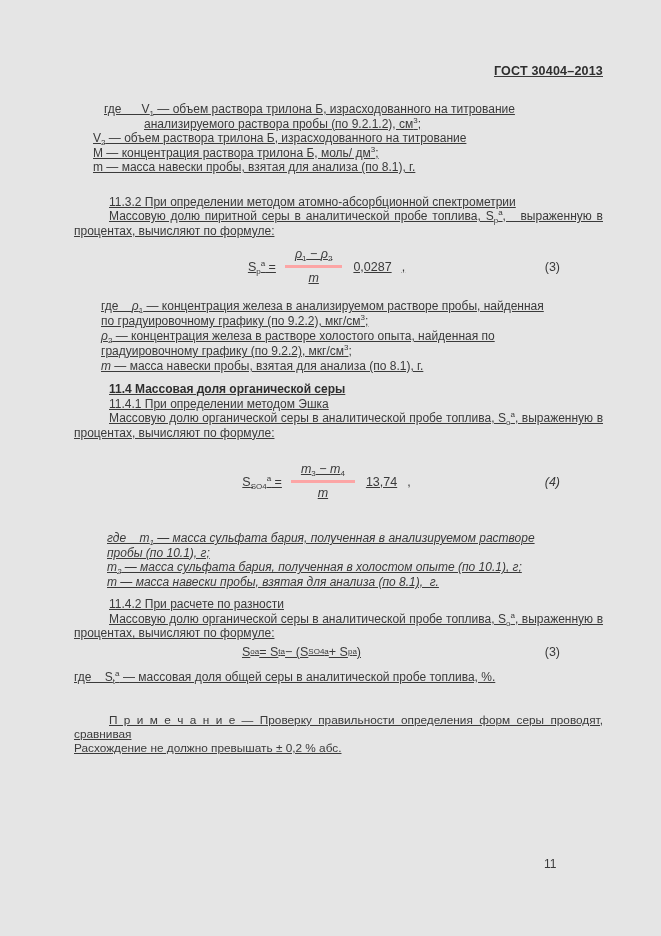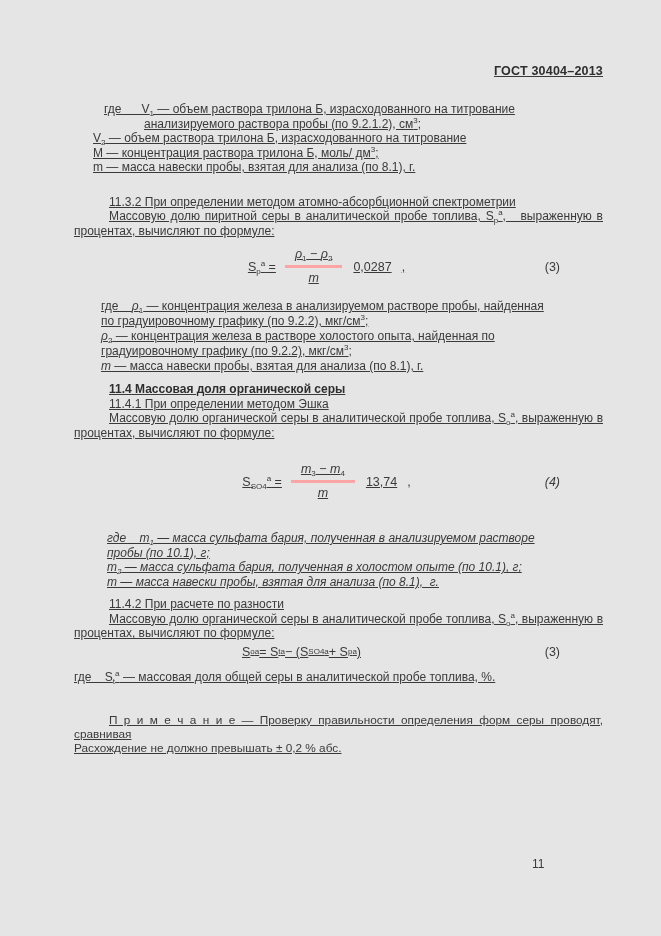--- a/index.html
+++ b/index.html
@@ -71,21 +71,21 @@
   .def-m1 .line { line-height: 14.6px; }
 
   .where-st { margin-top: 9px; }
   .where-st .line { line-height: 15px; }
 
   .note { margin-top: 28px; }
   .note .line { font-size: 11.8px; line-height: 14px; }
   .note .last { text-align: left; text-align-last: left; }
 
   .page-number {
-    position: absolute; left: 532px; top: 857px;
+    position: absolute; left: 544px; top: 857px;
     font-size: 12px; color: #3a3a3a;
   }
   .f4 { margin-top: 16px; }
   .f3 { margin-top: 3px; text-align: center; }
 </style>
 </head>
 <body>
 
 <div class="page">
 

